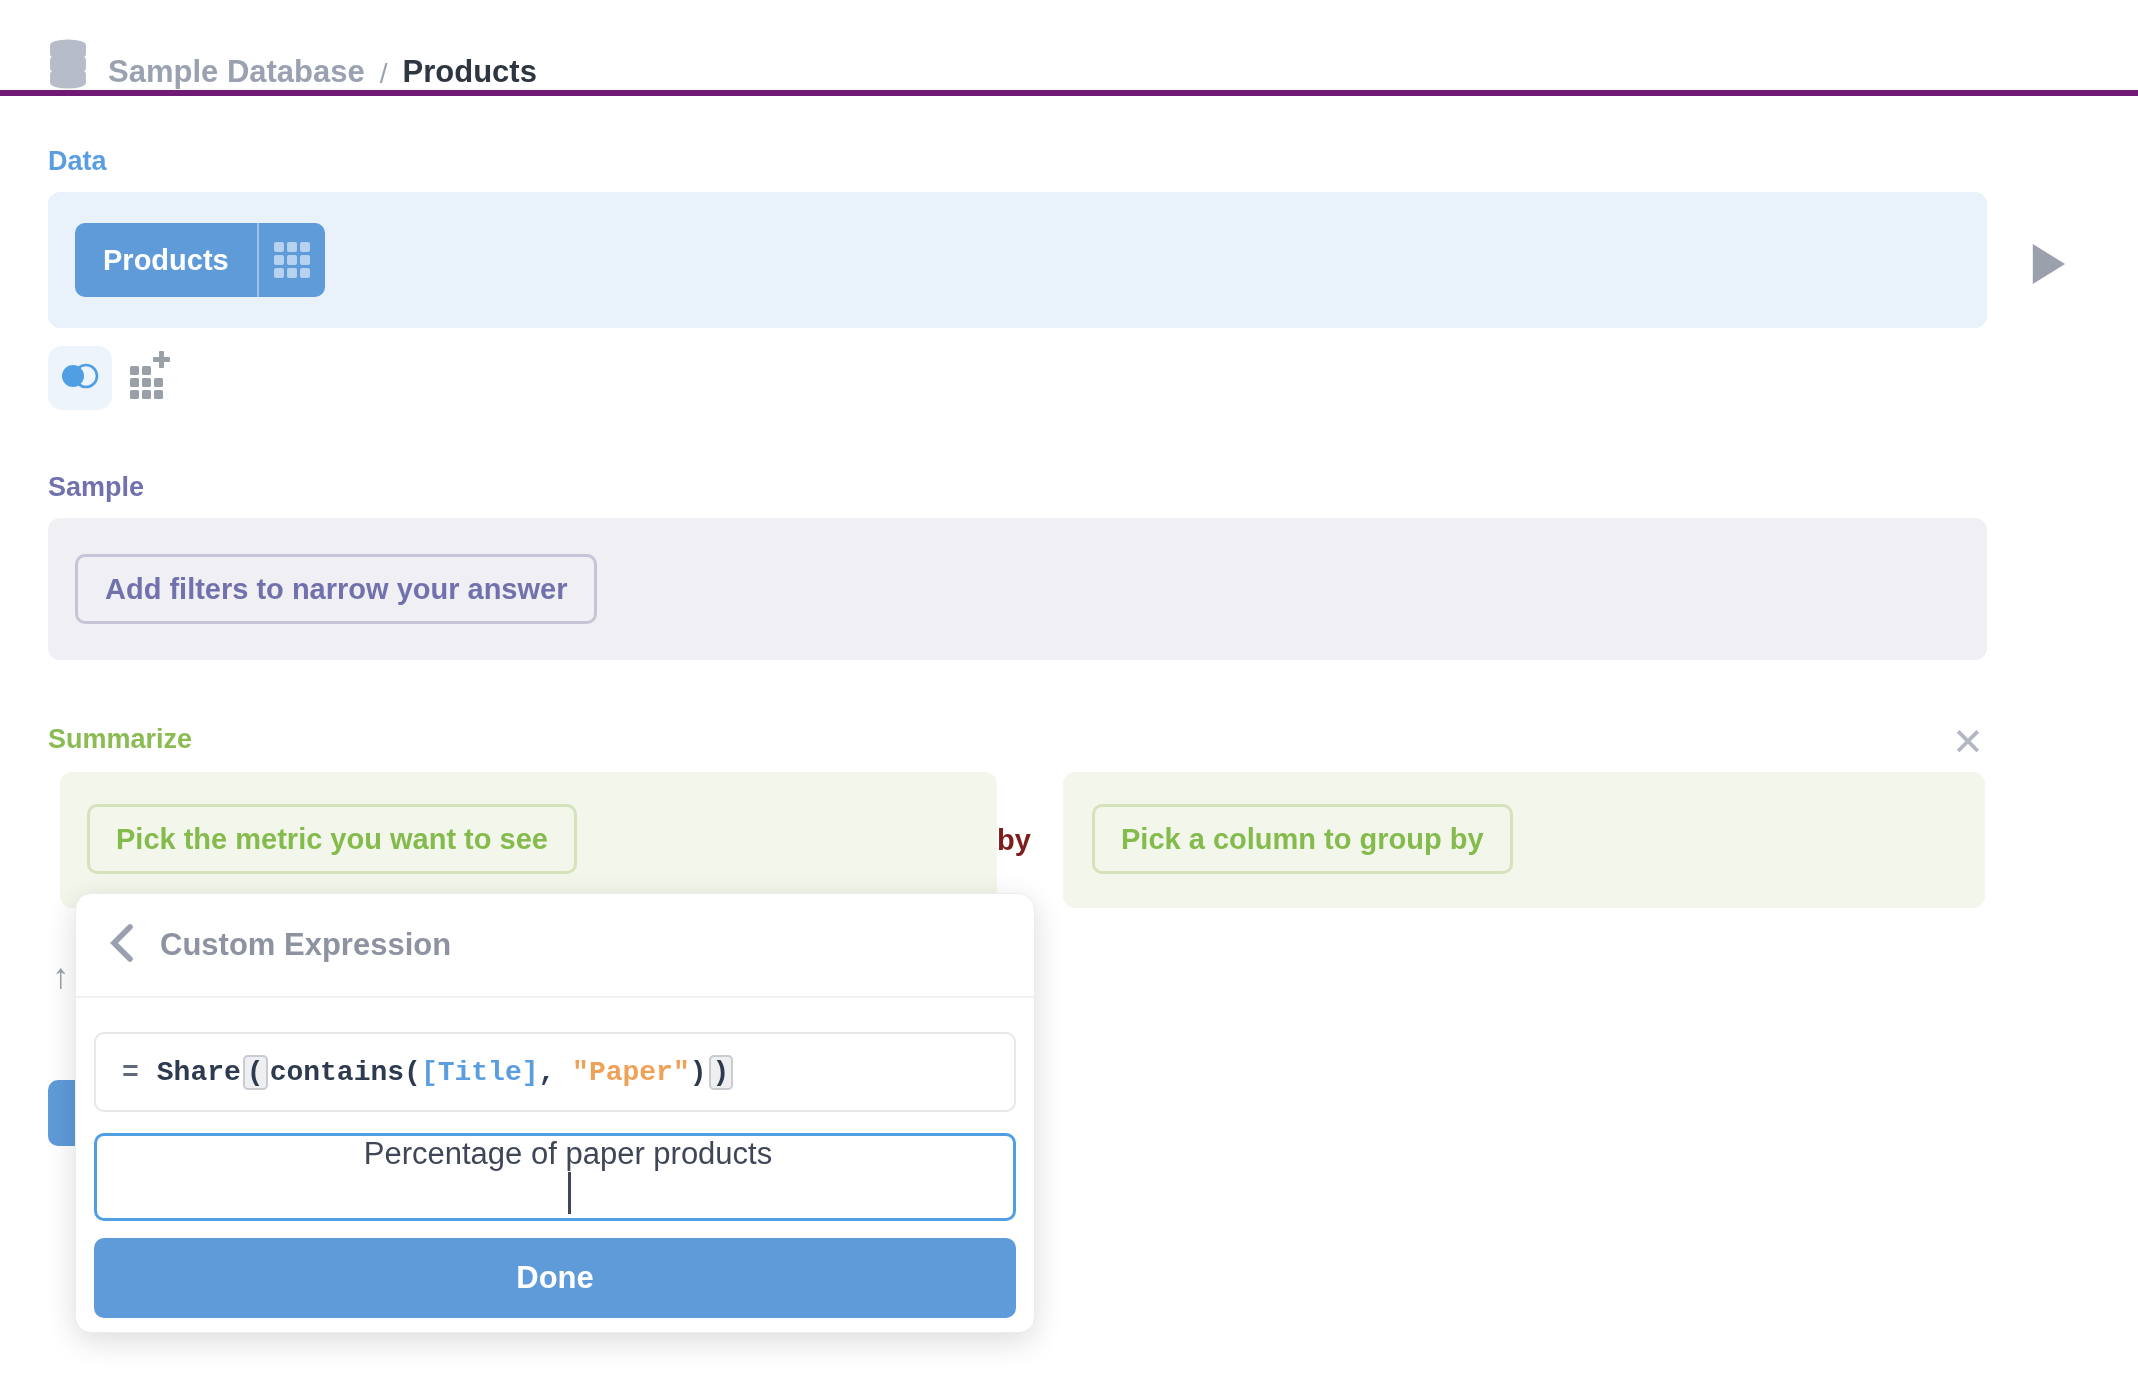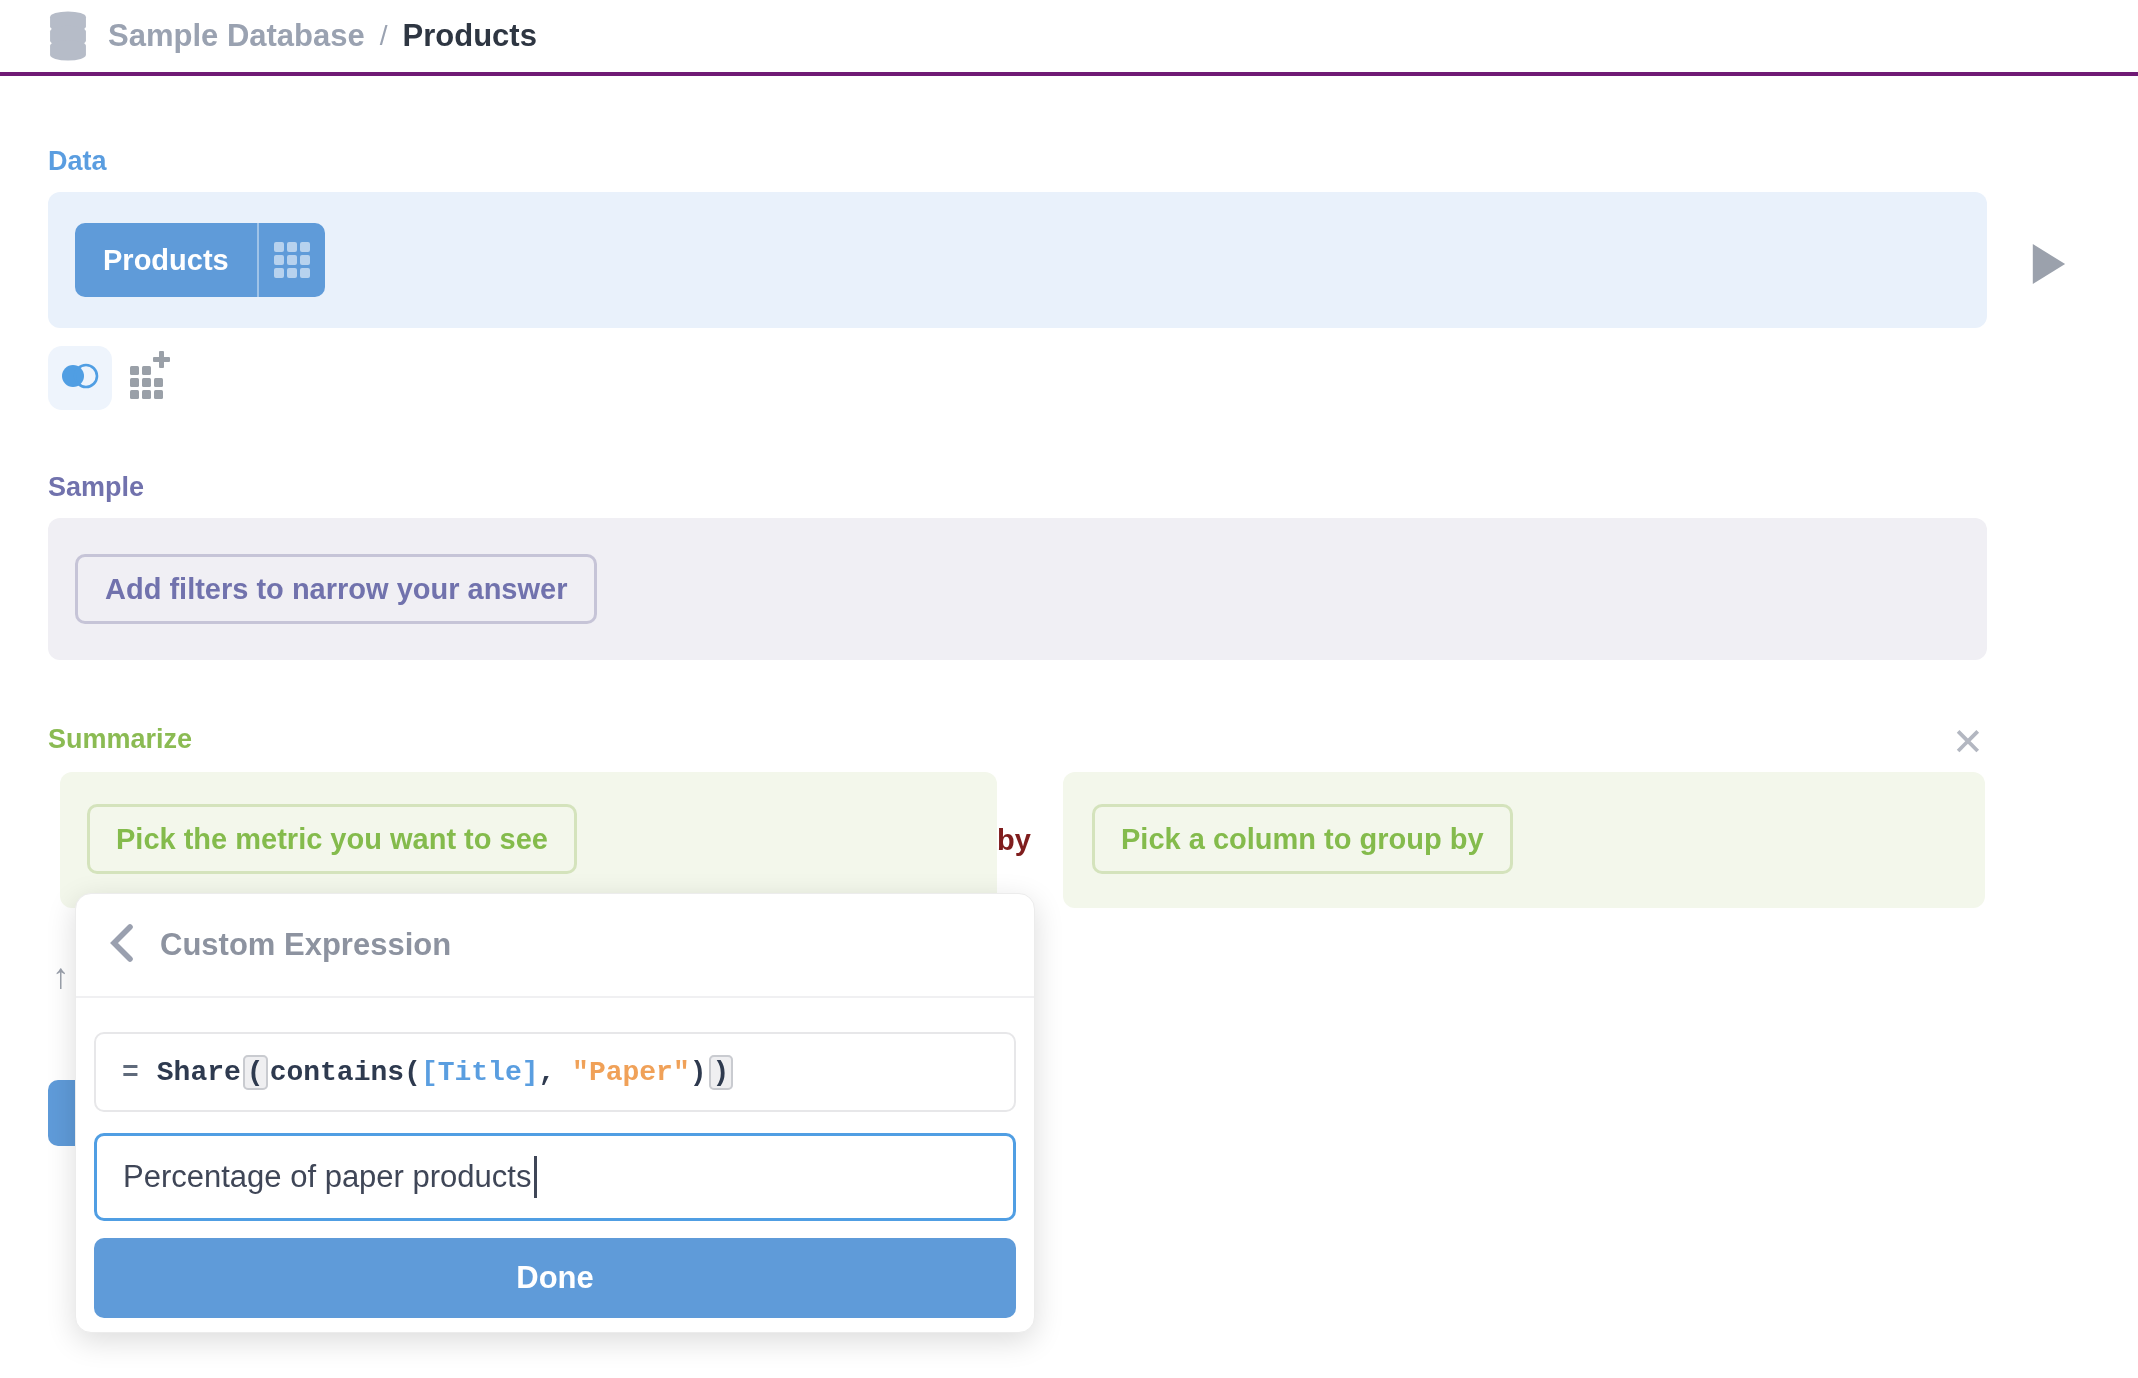--- a/index.html
+++ b/index.html
@@ -4,22 +4,22 @@
 <style>
   * { margin:0; padding:0; box-sizing:border-box; }
   html,body { background:#ffffff; }
   .screen {
     position:relative; width:2138px; height:1378px; background:#ffffff;
     font-family:"Liberation Sans","DejaVu Sans",sans-serif; overflow:hidden;
   }
 
   
   .header {
-    position:absolute; left:0; top:0; width:100%; height:76px;
-    border-bottom:4px solid #701a75; display:flex; align-items:center; padding-left:46px;
+    position:absolute; left:0; top:0; width:100%; height:96px;
+    border-bottom:6px solid #701a75; display:flex; align-items:flex-end; padding-left:46px;
   }
   .db-icon { display:flex; align-items:center; }
   .crumb-db { color:#9aa2b1; font-size:31px; font-weight:bold; margin-left:18px; cursor:pointer; }
   .crumb-sep { color:#9aa2b1; font-size:28px; margin:0 15px; }
   .crumb-page { color:#2e3642; font-size:31px; font-weight:bold; cursor:pointer; }
 
   
   .section-label { position:absolute; font-size:27px; font-weight:bold; }
   .data-label      { left:48px; top:146px; color:#5a9de0; }
   .filter-label    { left:48px; top:472px; color:#7172ad; }
@@ -90,21 +90,21 @@
   .expr-equals { color:#5f6a7b; margin-right:18px; }
   .tok { white-space:pre;margin-top:40px; }
   .tok-function, .tok-plain { color:#2e3a4f; }
   .tok-field  { color:#5a9ee0; }
   .tok-string { color:#f0a158; }
   .tok-paren-match { background:#efeff1; border:2px solid #c9cbd0; border-radius:5px;
                      padding:0 2px; margin:0 2px; color:#2e3a4f; }
 
   .name-input { position:absolute; left:18px; top:239px; width:922px; height:88px;
                 border:3px solid #509ee3; border-radius:10px; display:flex; align-items:center;
-                padding-left:26px; font-size:31px; color:#3f4657; cursor:text; }
+                padding-left:26px; font-size:31px; color:#3f4657; cursor:text;flex-direction:column; }
   .caret { display:inline-block; width:3px; height:42px; background:#3f4657; margin-left:3px; }
 
   .done-btn { position:absolute; left:18px; top:344px; width:922px; height:80px;
               background:#5f9bd9; border-radius:10px; display:flex; align-items:center;
               justify-content:center; color:#ffffff; font-size:31px; font-weight:bold; cursor:pointer; }
 </style>
 </head>
 <body>
 
 <div class="screen">

